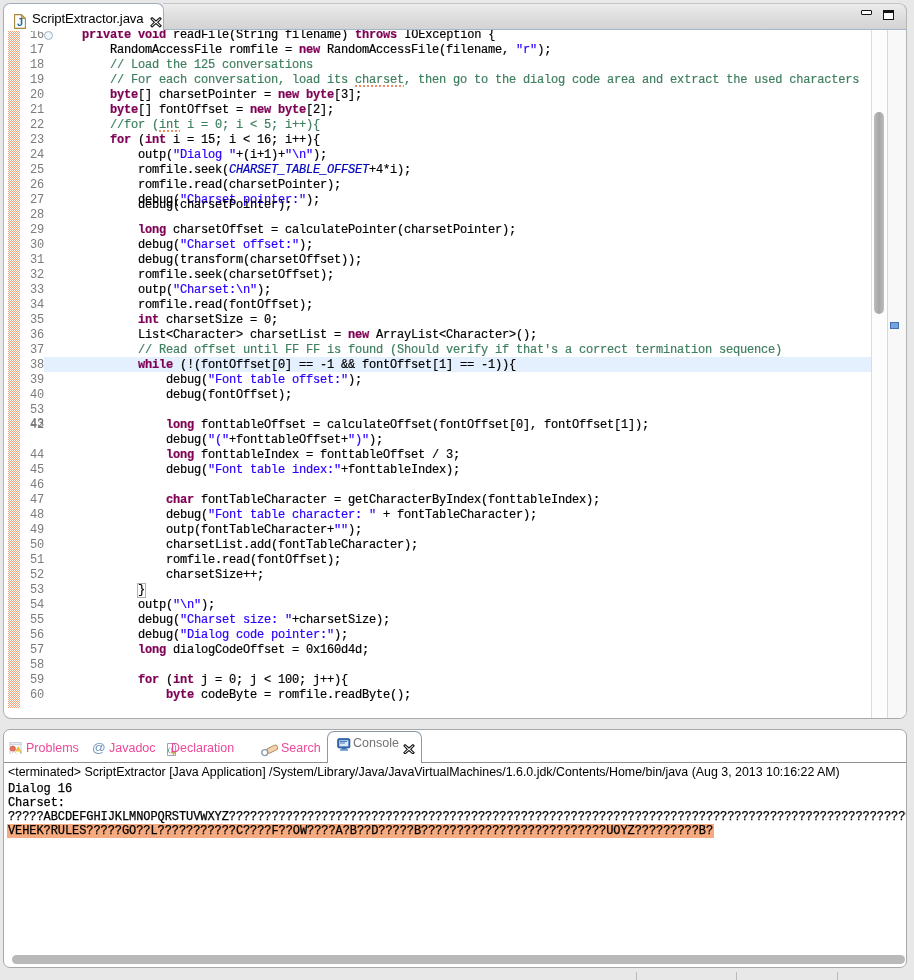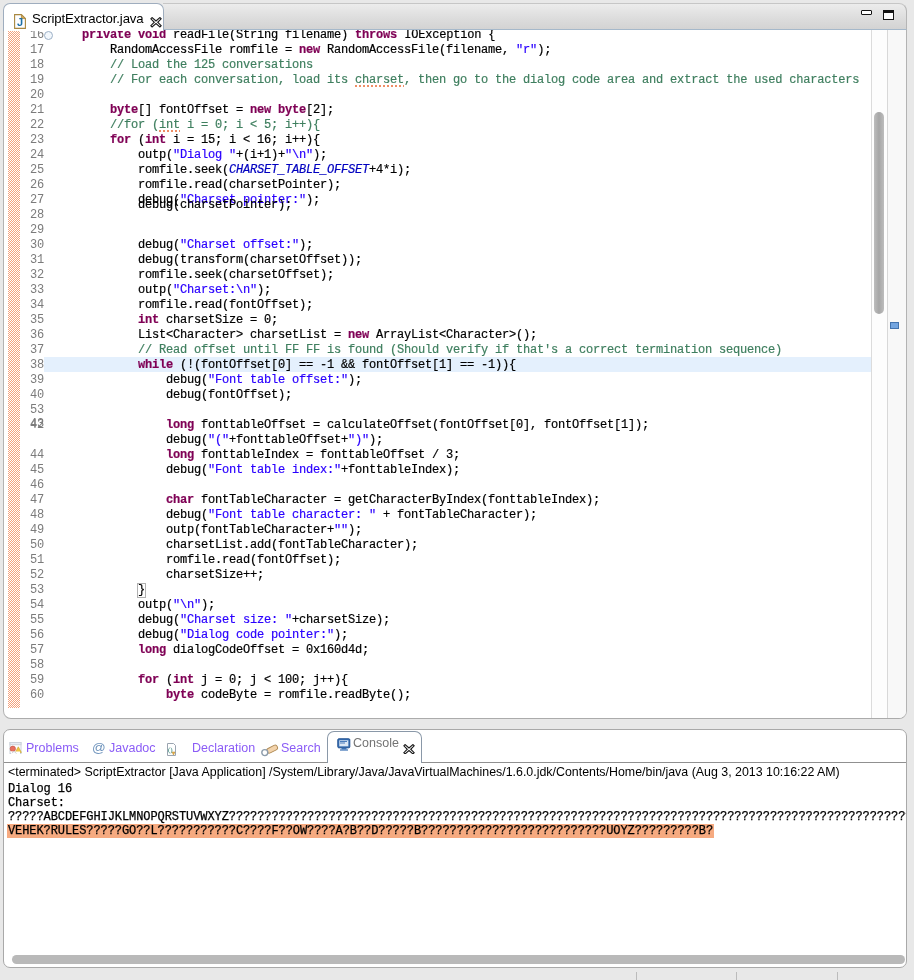--- a/index.html
+++ b/index.html
@@ -35,21 +35,21 @@
 #brk{left:133px;top:553px;width:9px;height:15px;border:1px solid #b0b0b0}
 #sbtrack{left:867px;top:0;width:16px;height:689px;background:#fdfdfd;border-left:1px solid #dcdcdc}
 #sbthumb{left:870px;top:82px;width:10px;height:202px;border-radius:5px;
  background:linear-gradient(90deg,#bdbdbd,#a6a6a6 50%,#bdbdbd)}
 #ovr{left:883px;top:0;width:19px;height:689px;background:#f8f8f8;border-left:1px solid #d8d8d8}
 #ovmark{left:886px;top:292px;width:9px;height:7px;background:#73a5e0;border:1px solid #4273ae}
 
 #cp{left:3px;top:729px;width:904px;height:239px;background:#fff;border:1px solid #a9a9a9;
  border-radius:7px;overflow:hidden;z-index:2}
 #crow{left:0;top:0;width:902px;height:33px;border-bottom:1px solid #909090}
-.ttxt{position:absolute;top:11px;font-size:12.5px;color:#8b5cf6}
+.ttxt{position:absolute;top:11px;font-size:12.5px;color:#ec4899}
 #ctab{left:323px;top:1px;width:95px;height:32px;background:#fff;border:1px solid #8a98a8;
  border-bottom:none;border-radius:7px 7px 0 0;z-index:2}
 #ctab .ttxt{color:#737373;top:4px}
 #term{left:4px;top:35px;font-size:12.4px;color:#000;letter-spacing:0px;white-space:pre}
 #cout{left:4px;top:52px;font-family:"Liberation Mono",monospace;font-size:12px;line-height:14px;
  letter-spacing:-0.08px;white-space:pre;color:#000;-webkit-text-stroke:0.25px #000}
 #cout .sel{background:#f6aa80;padding:0 1px;margin-left:-1px}
 #hthumb{left:8px;top:225px;width:893px;height:9px;border-radius:4.5px;background:#b9b9b9}
 .sep{width:1px;height:8px;background:#bbb;top:972px}
 svg{display:block}
@@ -117,28 +117,30 @@
 <div class="ln" style="top:613px">57</div>
 <div class="ln" style="top:628px">58</div>
 <div class="ln" style="top:643px">59</div>
 <div class="ln" style="top:658px">60</div>
   <div class="a" id="fold16"></div>
   <div class="a" id="brk"></div>
 <div class="cl" style="top:-2px">&nbsp;&nbsp;&nbsp;&nbsp;<b class="k">private</b> <b class="k">void</b> readFile(String filename) <b class="k">throws</b> IOException {</div>
 <div class="cl" style="top:13px">&nbsp;&nbsp;&nbsp;&nbsp;&nbsp;&nbsp;&nbsp;&nbsp;RandomAccessFile romfile = <b class="k">new</b> RandomAccessFile(filename, <span class="s">"r"</span>);</div>
 <div class="cl" style="top:28px">&nbsp;&nbsp;&nbsp;&nbsp;&nbsp;&nbsp;&nbsp;&nbsp;<span class="c">// Load the 125 conversations</span></div>
 <div class="cl" style="top:43px">&nbsp;&nbsp;&nbsp;&nbsp;&nbsp;&nbsp;&nbsp;&nbsp;<span class="c">// For each conversation, load its <span class="u">charset</span>, then go to the dialog code area and extract the used characters</span></div>
+<div class="cl" style="top:58px">&nbsp;&nbsp;&nbsp;&nbsp;&nbsp;&nbsp;&nbsp;&nbsp;<b class="k">byte</b>[] charsetPointer = <b class="k">new</b> <b class="k">byte</b>[3];</div>
 <div class="cl" style="top:73px">&nbsp;&nbsp;&nbsp;&nbsp;&nbsp;&nbsp;&nbsp;&nbsp;<b class="k">byte</b>[] fontOffset = <b class="k">new</b> <b class="k">byte</b>[2];</div>
 <div class="cl" style="top:88px">&nbsp;&nbsp;&nbsp;&nbsp;&nbsp;&nbsp;&nbsp;&nbsp;<span class="c">//for (<span class="u">int</span> i = 0; i &lt; 5; i++){</span></div>
 <div class="cl" style="top:103px">&nbsp;&nbsp;&nbsp;&nbsp;&nbsp;&nbsp;&nbsp;&nbsp;<b class="k">for</b> (<b class="k">int</b> i = 15; i &lt; 16; i++){</div>
 <div class="cl" style="top:118px">&nbsp;&nbsp;&nbsp;&nbsp;&nbsp;&nbsp;&nbsp;&nbsp;&nbsp;&nbsp;&nbsp;&nbsp;outp(<span class="s">"Dialog "</span>+(i+1)+<span class="s">"\n"</span>);</div>
 <div class="cl" style="top:133px">&nbsp;&nbsp;&nbsp;&nbsp;&nbsp;&nbsp;&nbsp;&nbsp;&nbsp;&nbsp;&nbsp;&nbsp;romfile.seek(<i class="t">CHARSET_TABLE_OFFSET</i>+4*i);</div>
 <div class="cl" style="top:148px">&nbsp;&nbsp;&nbsp;&nbsp;&nbsp;&nbsp;&nbsp;&nbsp;&nbsp;&nbsp;&nbsp;&nbsp;romfile.read(charsetPointer);</div>
 <div class="cl" style="top:163px">&nbsp;&nbsp;&nbsp;&nbsp;&nbsp;&nbsp;&nbsp;&nbsp;&nbsp;&nbsp;&nbsp;&nbsp;debug(<span class="s">"Charset pointer:"</span>);</div>
 <div class="cl" style="top:168px">&nbsp;&nbsp;&nbsp;&nbsp;&nbsp;&nbsp;&nbsp;&nbsp;&nbsp;&nbsp;&nbsp;&nbsp;debug(charsetPointer);</div>
+<div class="cl" style="top:193px">&nbsp;&nbsp;&nbsp;&nbsp;&nbsp;&nbsp;&nbsp;&nbsp;&nbsp;&nbsp;&nbsp;&nbsp;<b class="k">long</b> charsetOffset = calculatePointer(charsetPointer);</div>
 <div class="cl" style="top:208px">&nbsp;&nbsp;&nbsp;&nbsp;&nbsp;&nbsp;&nbsp;&nbsp;&nbsp;&nbsp;&nbsp;&nbsp;debug(<span class="s">"Charset offset:"</span>);</div>
 <div class="cl" style="top:223px">&nbsp;&nbsp;&nbsp;&nbsp;&nbsp;&nbsp;&nbsp;&nbsp;&nbsp;&nbsp;&nbsp;&nbsp;debug(transform(charsetOffset));</div>
 <div class="cl" style="top:238px">&nbsp;&nbsp;&nbsp;&nbsp;&nbsp;&nbsp;&nbsp;&nbsp;&nbsp;&nbsp;&nbsp;&nbsp;romfile.seek(charsetOffset);</div>
 <div class="cl" style="top:253px">&nbsp;&nbsp;&nbsp;&nbsp;&nbsp;&nbsp;&nbsp;&nbsp;&nbsp;&nbsp;&nbsp;&nbsp;outp(<span class="s">"Charset:\n"</span>);</div>
 <div class="cl" style="top:268px">&nbsp;&nbsp;&nbsp;&nbsp;&nbsp;&nbsp;&nbsp;&nbsp;&nbsp;&nbsp;&nbsp;&nbsp;romfile.read(fontOffset);</div>
 <div class="cl" style="top:283px">&nbsp;&nbsp;&nbsp;&nbsp;&nbsp;&nbsp;&nbsp;&nbsp;&nbsp;&nbsp;&nbsp;&nbsp;<b class="k">int</b> charsetSize = 0;</div>
 <div class="cl" style="top:298px">&nbsp;&nbsp;&nbsp;&nbsp;&nbsp;&nbsp;&nbsp;&nbsp;&nbsp;&nbsp;&nbsp;&nbsp;List&lt;Character&gt; charsetList = <b class="k">new</b> ArrayList&lt;Character&gt;();</div>
 <div class="cl" style="top:313px">&nbsp;&nbsp;&nbsp;&nbsp;&nbsp;&nbsp;&nbsp;&nbsp;&nbsp;&nbsp;&nbsp;&nbsp;<span class="c">// Read offset until FF FF is found (Should verify if that's a correct termination sequence)</span></div>
 <div class="cl" style="top:328px">&nbsp;&nbsp;&nbsp;&nbsp;&nbsp;&nbsp;&nbsp;&nbsp;&nbsp;&nbsp;&nbsp;&nbsp;<b class="k">while</b> (!(fontOffset[0] == -1 &amp;&amp; fontOffset[1] == -1)){</div>
 <div class="cl" style="top:343px">&nbsp;&nbsp;&nbsp;&nbsp;&nbsp;&nbsp;&nbsp;&nbsp;&nbsp;&nbsp;&nbsp;&nbsp;&nbsp;&nbsp;&nbsp;&nbsp;debug(<span class="s">"Font table offset:"</span>);</div>
@@ -181,21 +183,21 @@
   </svg>
   <div class="ttxt" style="left:22px">Problems</div>
   <div class="a" style="left:88px;top:10px;font-size:13.5px;color:#6f94bd">@</div>
   <div class="ttxt" style="left:105px">Javadoc</div>
 
   <svg class="a" style="left:161px;top:13px" width="13" height="13" viewBox="0 0 13 13">
     <path d="M2.5,0.5 h6 l2,2 v10 h-8 z" fill="#fff" stroke="#9aa4b0"></path>
     <text x="3" y="8.5" font-size="7" fill="#2a7f6f" font-family="serif">()</text>
     <path d="M7,9 h3 l-1.5,3 z" fill="#e8b44c" stroke="#b8862c" stroke-width="0.5"></path>
   </svg>
-  <div class="ttxt" style="left:188px">Declaration</div>
+  <div class="ttxt" style="left:167px">Declaration</div>
 
   <svg class="a" style="left:257px;top:12px" width="19" height="15" viewBox="0 0 19 15">
     <rect x="5.5" y="4.8" width="11.5" height="5" rx="2.4" fill="#f3d3ab" stroke="#b08c58" stroke-width="0.9" transform="rotate(-27 11 7.5)"></rect>
     <circle cx="3.8" cy="10.6" r="3" fill="#fff" stroke="#8d9cab" stroke-width="1.4"></circle>
   </svg>
   <div class="ttxt" style="left:277px">Search</div>
   <div class="a" id="ctab">
     <svg class="a" style="left:9px;top:6px" width="14" height="13" viewBox="0 0 14 13">
       <rect x="0.8" y="0.8" width="12" height="9" rx="1" fill="#3a71b5" stroke="#1e4f8f"></rect>
       <rect x="2.3" y="2.3" width="9" height="6" fill="#dce8f5"></rect>

